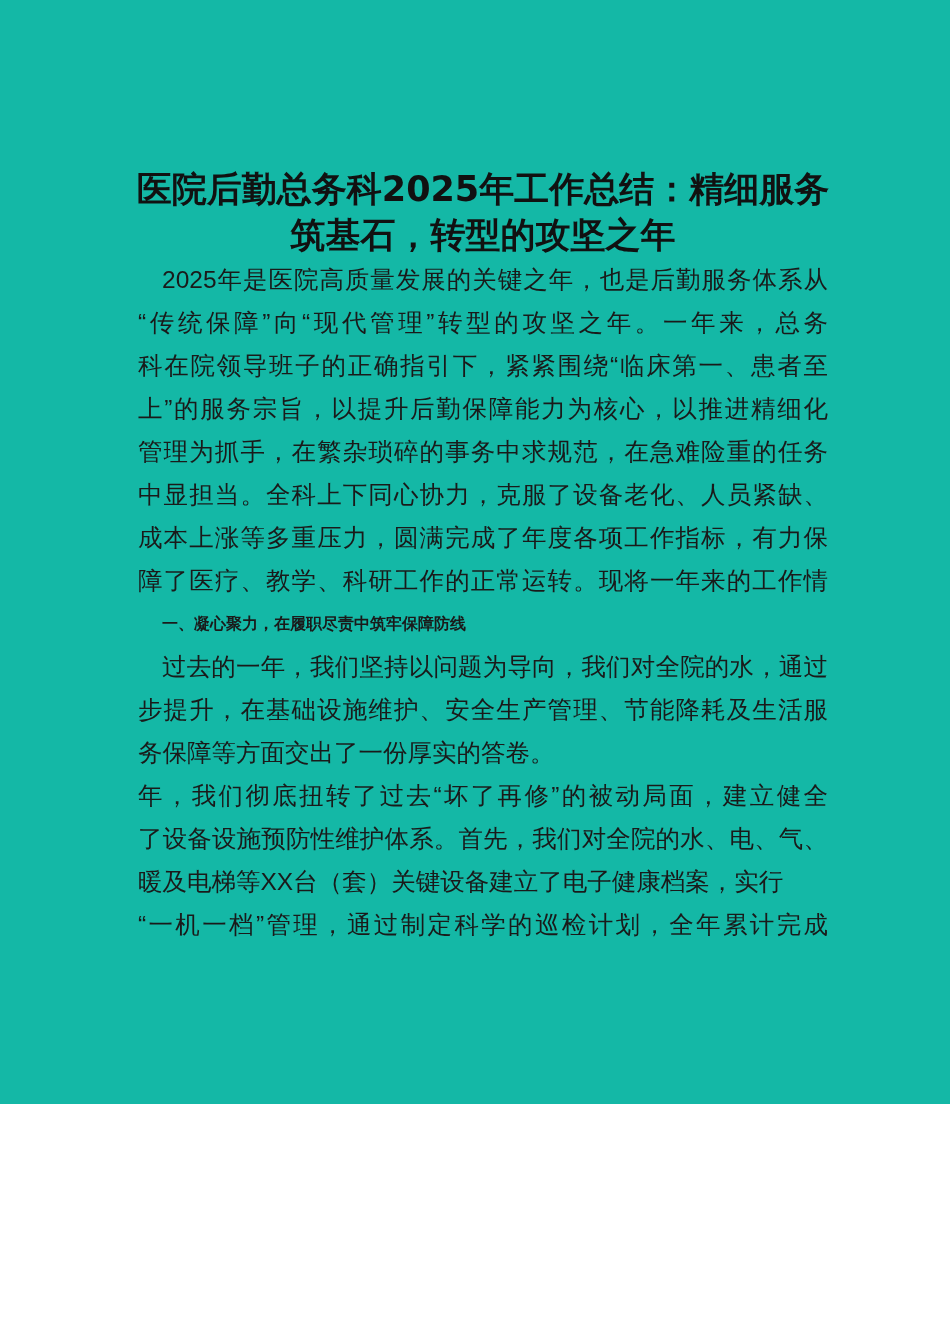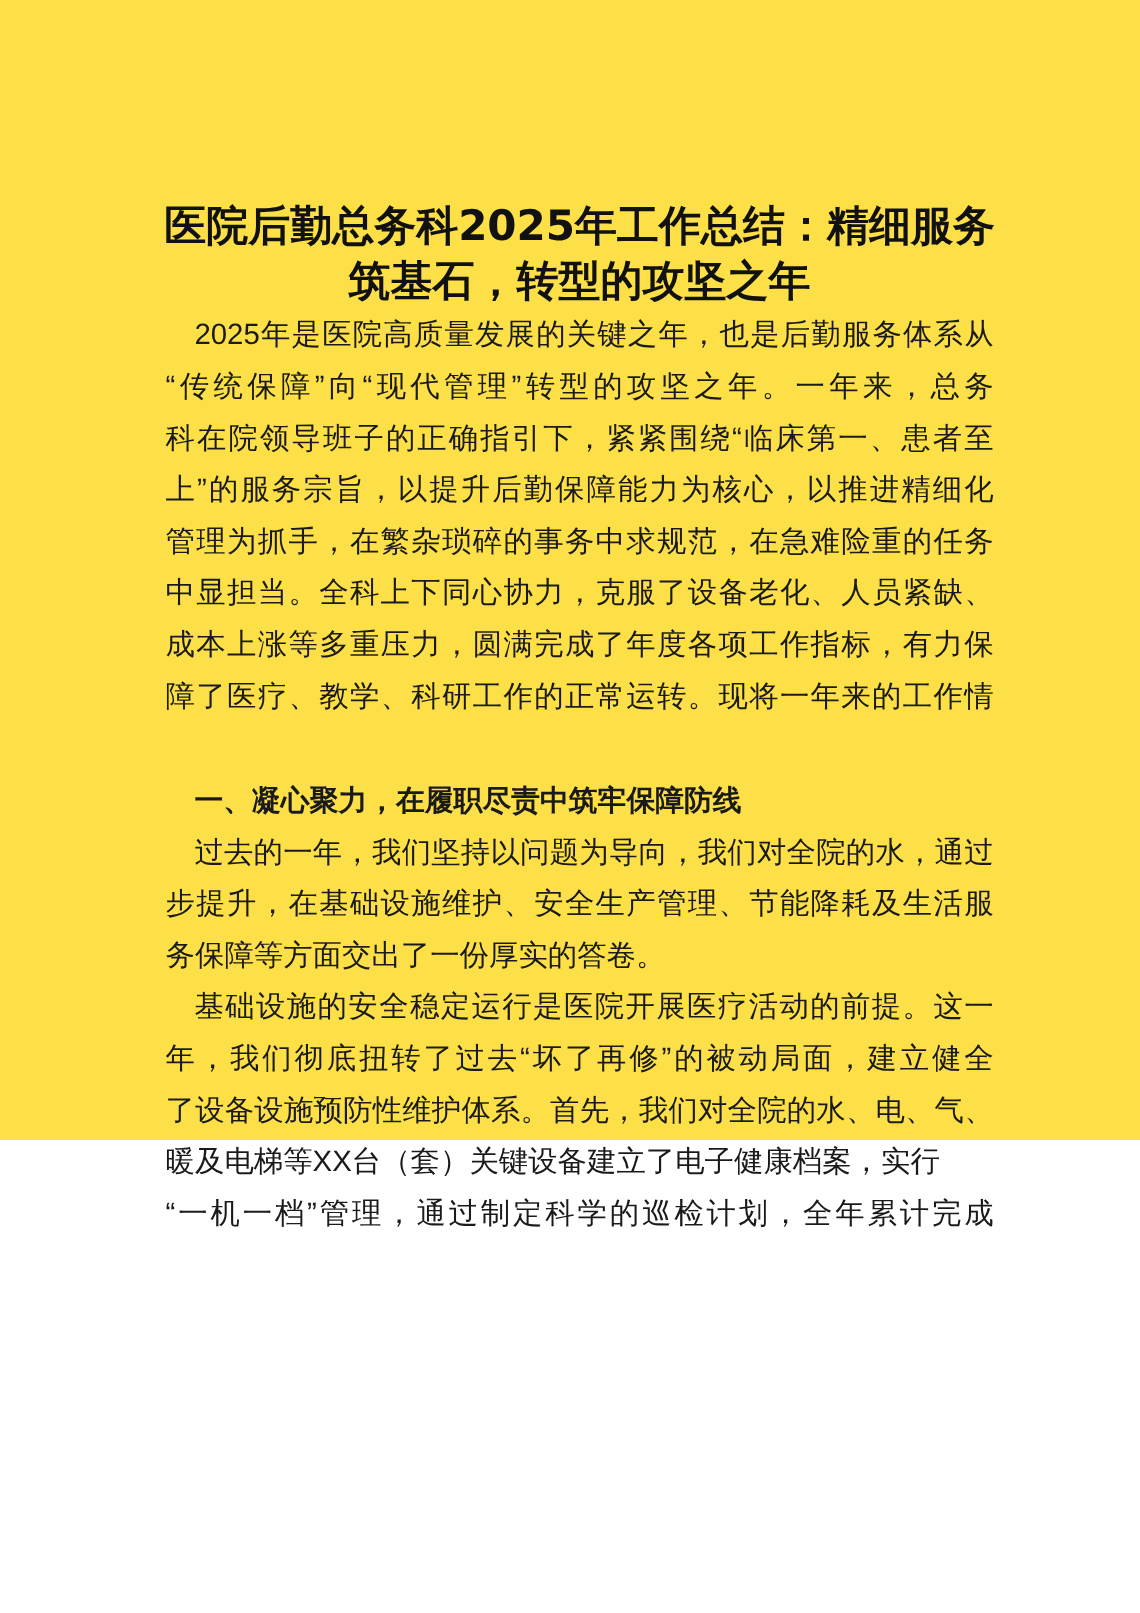--- a/index.html
+++ b/index.html
@@ -1,18 +1,18 @@
 <!DOCTYPE html>
 <html><head>
   <meta charset="utf-8">
   <style>
     html, body { margin: 0; padding: 0; background: #ffffff; }
     body { width: 950px; height: 1344px; position: relative; overflow: hidden; }
     .page {
-      position: absolute; left: 0; top: 0; width: 950px; height: 950px; background: #fde047;
+      position: absolute; left: 0; top: 0; width: 950px; height: 1104px; background: #14b8a6;
     }
     .content {
       position: absolute; left: 138px; top: 166px; width: 690px;
       color: #111111;
     }
     .title {
       font-family: "DejaVu Sans", "Liberation Sans", sans-serif;
       font-weight: bold;
       font-size: 35px;
       line-height: 46px;
@@ -29,23 +29,22 @@
       white-space: nowrap;
       text-align: justify;
       text-align-last: justify;
       color: #1a1a1a;
     }
     .line.last { text-align-last: left; }
     .indent { padding-left: 24px; }
     .h1 {
       font-family: "DejaVu Sans", "Liberation Sans", sans-serif;
       font-weight: bold;
-      font-size: 24px;
+      font-size: 16px;
       text-align-last: left;
-      margin-top: 44px;
     }
     .h2 { text-align-last: left; }
   </style>
 </head>
 <body>
 
 <div class="page">
   <div class="content">
 
     <div class="title">
@@ -67,21 +66,20 @@
     <div class="line indent h1">一、凝心聚力，在履职尽责中筑牢保障防线</div>
 
     <div>
       <div class="line indent">过去的一年，我们坚持以问题为导向，我们对全院的水，通过</div>
       <div class="line">步提升，在基础设施维护、安全生产管理、节能降耗及生活服</div>
       <div class="line last">务保障等方面交出了一份厚实的答卷。</div>
     </div>
 
 
     <div>
-      <div class="line indent">基础设施的安全稳定运行是医院开展医疗活动的前提。这一</div>
       <div class="line">年，我们彻底扭转了过去“坏了再修”的被动局面，建立健全</div>
       <div class="line">了设备设施预防性维护体系。首先，我们对全院的水、电、气、</div>
       <div class="line last">暖及电梯等XX台（套）关键设备建立了电子健康档案，实行</div>
       <div class="line">“一机一档”管理，通过制定科学的巡检计划，全年累计完成</div>
     </div>
 
   </div>
 </div>
 
 </body></html>

